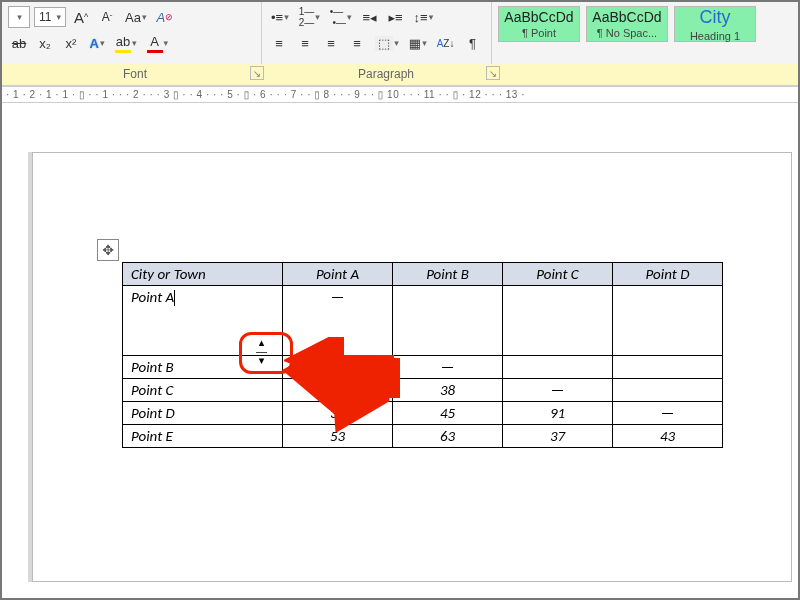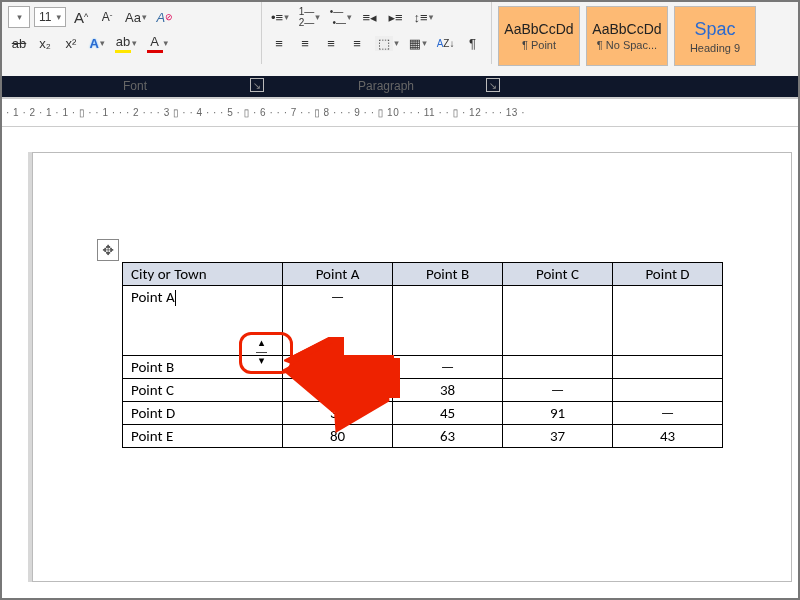--- a/index.html
+++ b/index.html
@@ -19,34 +19,34 @@
   .ribbon-row { display:flex; align-items:stretch; }
   .group { border-right:1px solid #d0d0d0; padding:4px 6px; display:flex; flex-direction:column; gap:4px; }
   .group .btns { display:flex; gap:4px; flex-wrap:wrap; align-items:center; }
   .btn { min-width:22px; height:22px; border:1px solid transparent; display:flex; align-items:center; justify-content:center; font-size:13px; color:#333; cursor:default; padding:0 2px; }
   .color-under { display:inline-block; width:16px; border-bottom:3px solid; text-align:center; line-height:16px;}
   .dd { font-size:9px; color:#666; margin-left:1px;}
   .font-size-box { width:32px; height:20px; background:#fff; border:1px solid #aaa; font-size:12px; color:#333; display:flex; align-items:center; padding:0 4px;}
   .group-label { text-align:center; font-size:12px; color:#666; padding:3px 0 4px 0; position:relative;}
   .group-label .launcher { position:absolute; right:4px; top:2px; font-size:10px; color:#888; border:1px solid #bbb; width:14px; height:14px; display:flex; align-items:center; justify-content:center;}
   .styles-group { flex:1; display:flex; align-items:stretch; padding:4px 6px; gap:6px; }
-  .style-tile{ width:82px; height:60px; border:1px solid #bbb; background:#fdba74; display:flex; flex-direction:column; justify-content:center; align-items:center; padding:2px; }
+  .style-tile{ width:82px; height:36px; border:1px solid #bbb; background:#86efac; display:flex; flex-direction:column; justify-content:center; align-items:center; padding:2px; }
   .style-tile .sample{ font-size:14px; color:#222;}
   .style-tile .caption{ font-size:11px; color:#444; margin-top:2px;}
   .ruler {
-    height:29px; background:#fff; border-top:1px solid #ccc; border-bottom:1px solid #ccc;
+    height:17px; background:#fff; border-top:1px solid #ccc; border-bottom:1px solid #ccc;
     font-size:10px; color:#666; display:flex; align-items:center; overflow:hidden; padding-left:4px;
     letter-spacing:0.5px;
   }
   .page {
     position:absolute; top:150px; left:30px; width:760px; height:430px;
     background:#fff; border:1px solid #bbb; box-shadow:-4px 0 0 #d8d8d8;
   }
   .move-handle { position:absolute; top:237px; left:95px; width:22px; height:22px; border:1px solid #888; background:#fff; display:flex; align-items:center; justify-content:center; font-size:14px; color:#555;}
-  .tbl { position:absolute; top:260px; left:120px; border-collapse:collapse; }
+  .tbl { position:absolute; top:260px; left:120px; border-collapse:collapse;font-style:italic; }
   .tbl th, .tbl td { border:1.5px solid #000; padding:2px 8px; font-size:15px; font-family: Calibri, Arial, sans-serif;}
   .tbl th { background:#d6dce8; font-weight:normal; text-align:center;}
   .tbl td.row-label { text-align:left; width:160px;}
   .tbl td.val { text-align:center; width:110px;}
   .cursor { border-right:1px solid #000; display:inline-block; height:16px; vertical-align:middle;}
   .red-circle{ position:absolute; border:3px solid #e20; border-radius:12px; }
   .arrow-wrap{ position:absolute; pointer-events:none; }
 </style>
 </head>
 <body>
@@ -152,27 +152,27 @@
     <div class="styles-group">
       <div class="style-tile">
         <div class="sample">AaBbCcDd</div>
         <div class="caption">¶ Point</div>
       </div>
       <div class="style-tile">
         <div class="sample">AaBbCcDd</div>
         <div class="caption">¶ No Spac...</div>
       </div>
       <div class="style-tile">
-        <div class="sample" style="color:#2a6ad0; font-size:18px;">Spac</div>
-        <div class="caption">Heading 9</div>
+        <div class="sample" style="color:#2a6ad0; font-size:18px;">City</div>
+        <div class="caption">Heading 1</div>
       </div>
     </div>
   </div>
 
-  <div class="ribbon-row" style="background:#0f172a;margin-top:12px;">
+  <div class="ribbon-row" style="background:#fef9c3;">
     <div class="group-label" style="width:266px;">
       <span>Font</span>
       <span class="launcher">↘</span>
     </div>
     <div class="group-label" style="width:236px;">
       <span>Paragraph</span>
       <span class="launcher">↘</span>
     </div>
   </div>
 </div>
@@ -219,21 +219,21 @@
     </tr>
     <tr>
       <td class="row-label">Point D</td>
       <td class="val">37</td>
       <td class="val">45</td>
       <td class="val">91</td>
       <td class="val">—</td>
     </tr>
     <tr>
       <td class="row-label">Point E</td>
-      <td class="val">80</td>
+      <td class="val">53</td>
       <td class="val">63</td>
       <td class="val">37</td>
       <td class="val">43</td>
     </tr>
   </tbody>
 </table>
 
 <div class="red-circle" style="top:330px; left:237px; width:54px; height:42px;"></div>
 <div style="position:absolute; top:336px; left:254px; font-size:11px; color:#000; line-height:9px; text-align:center;">▴<br>—<br>▾</div>
 

